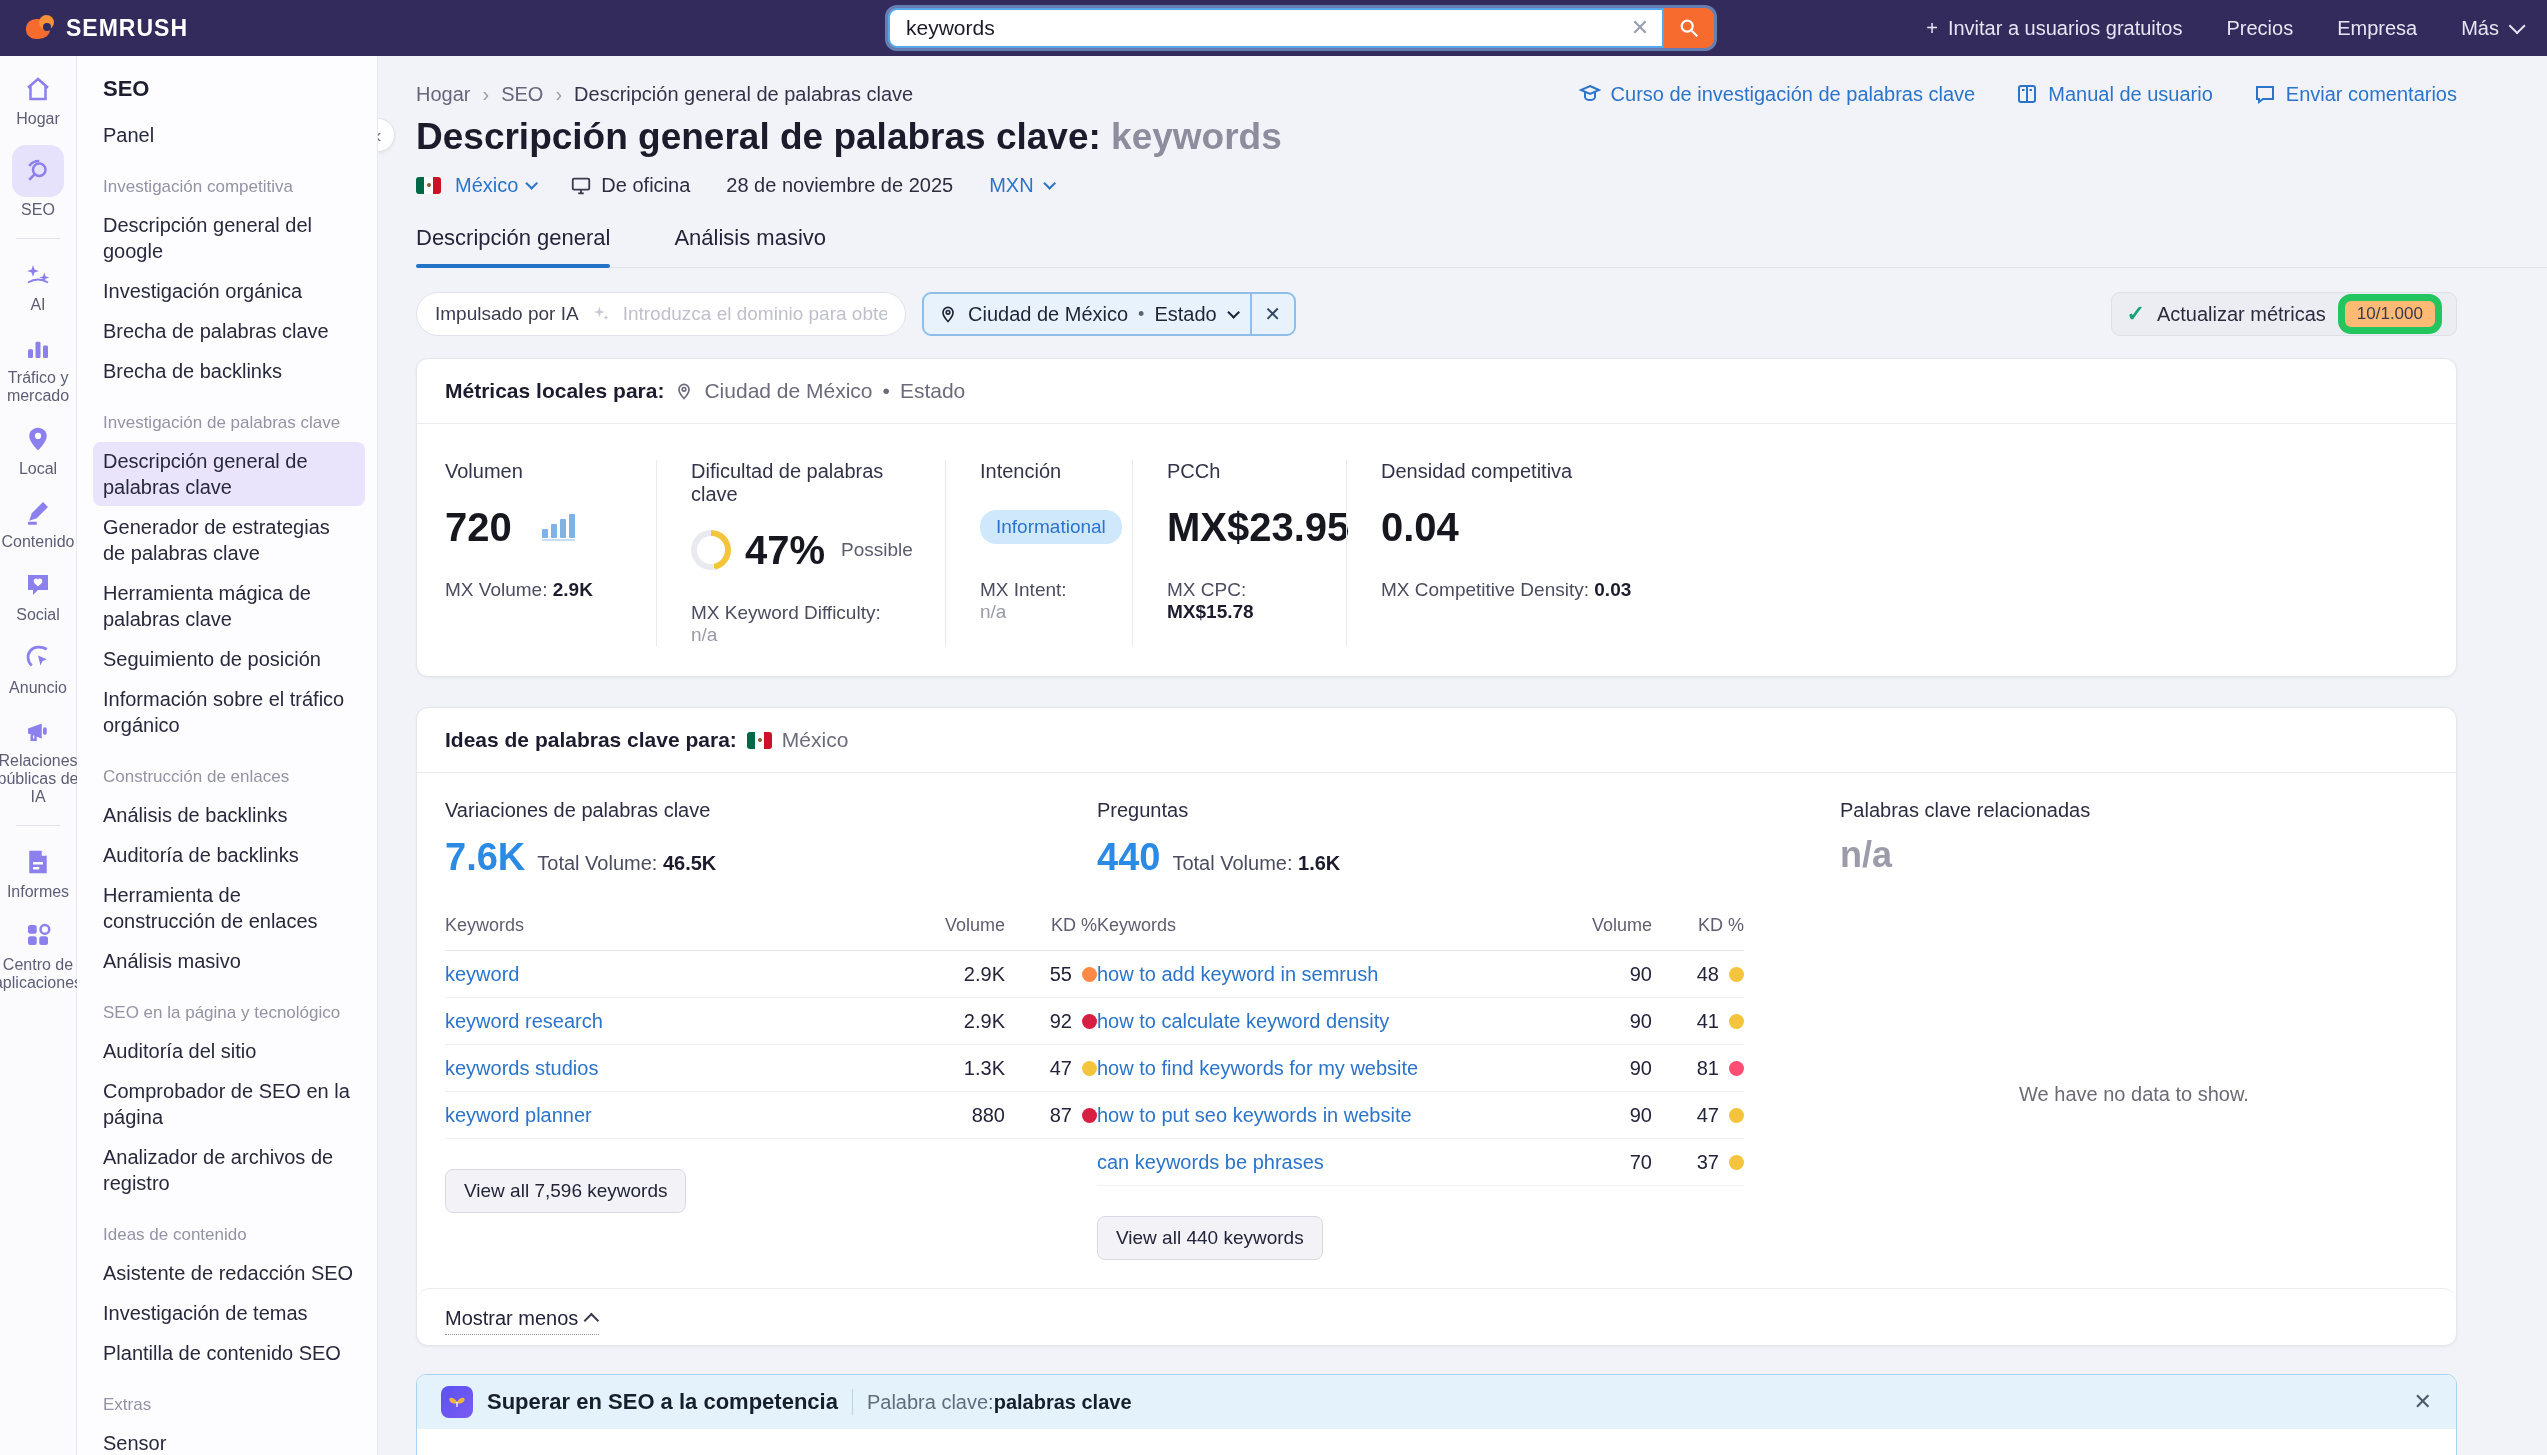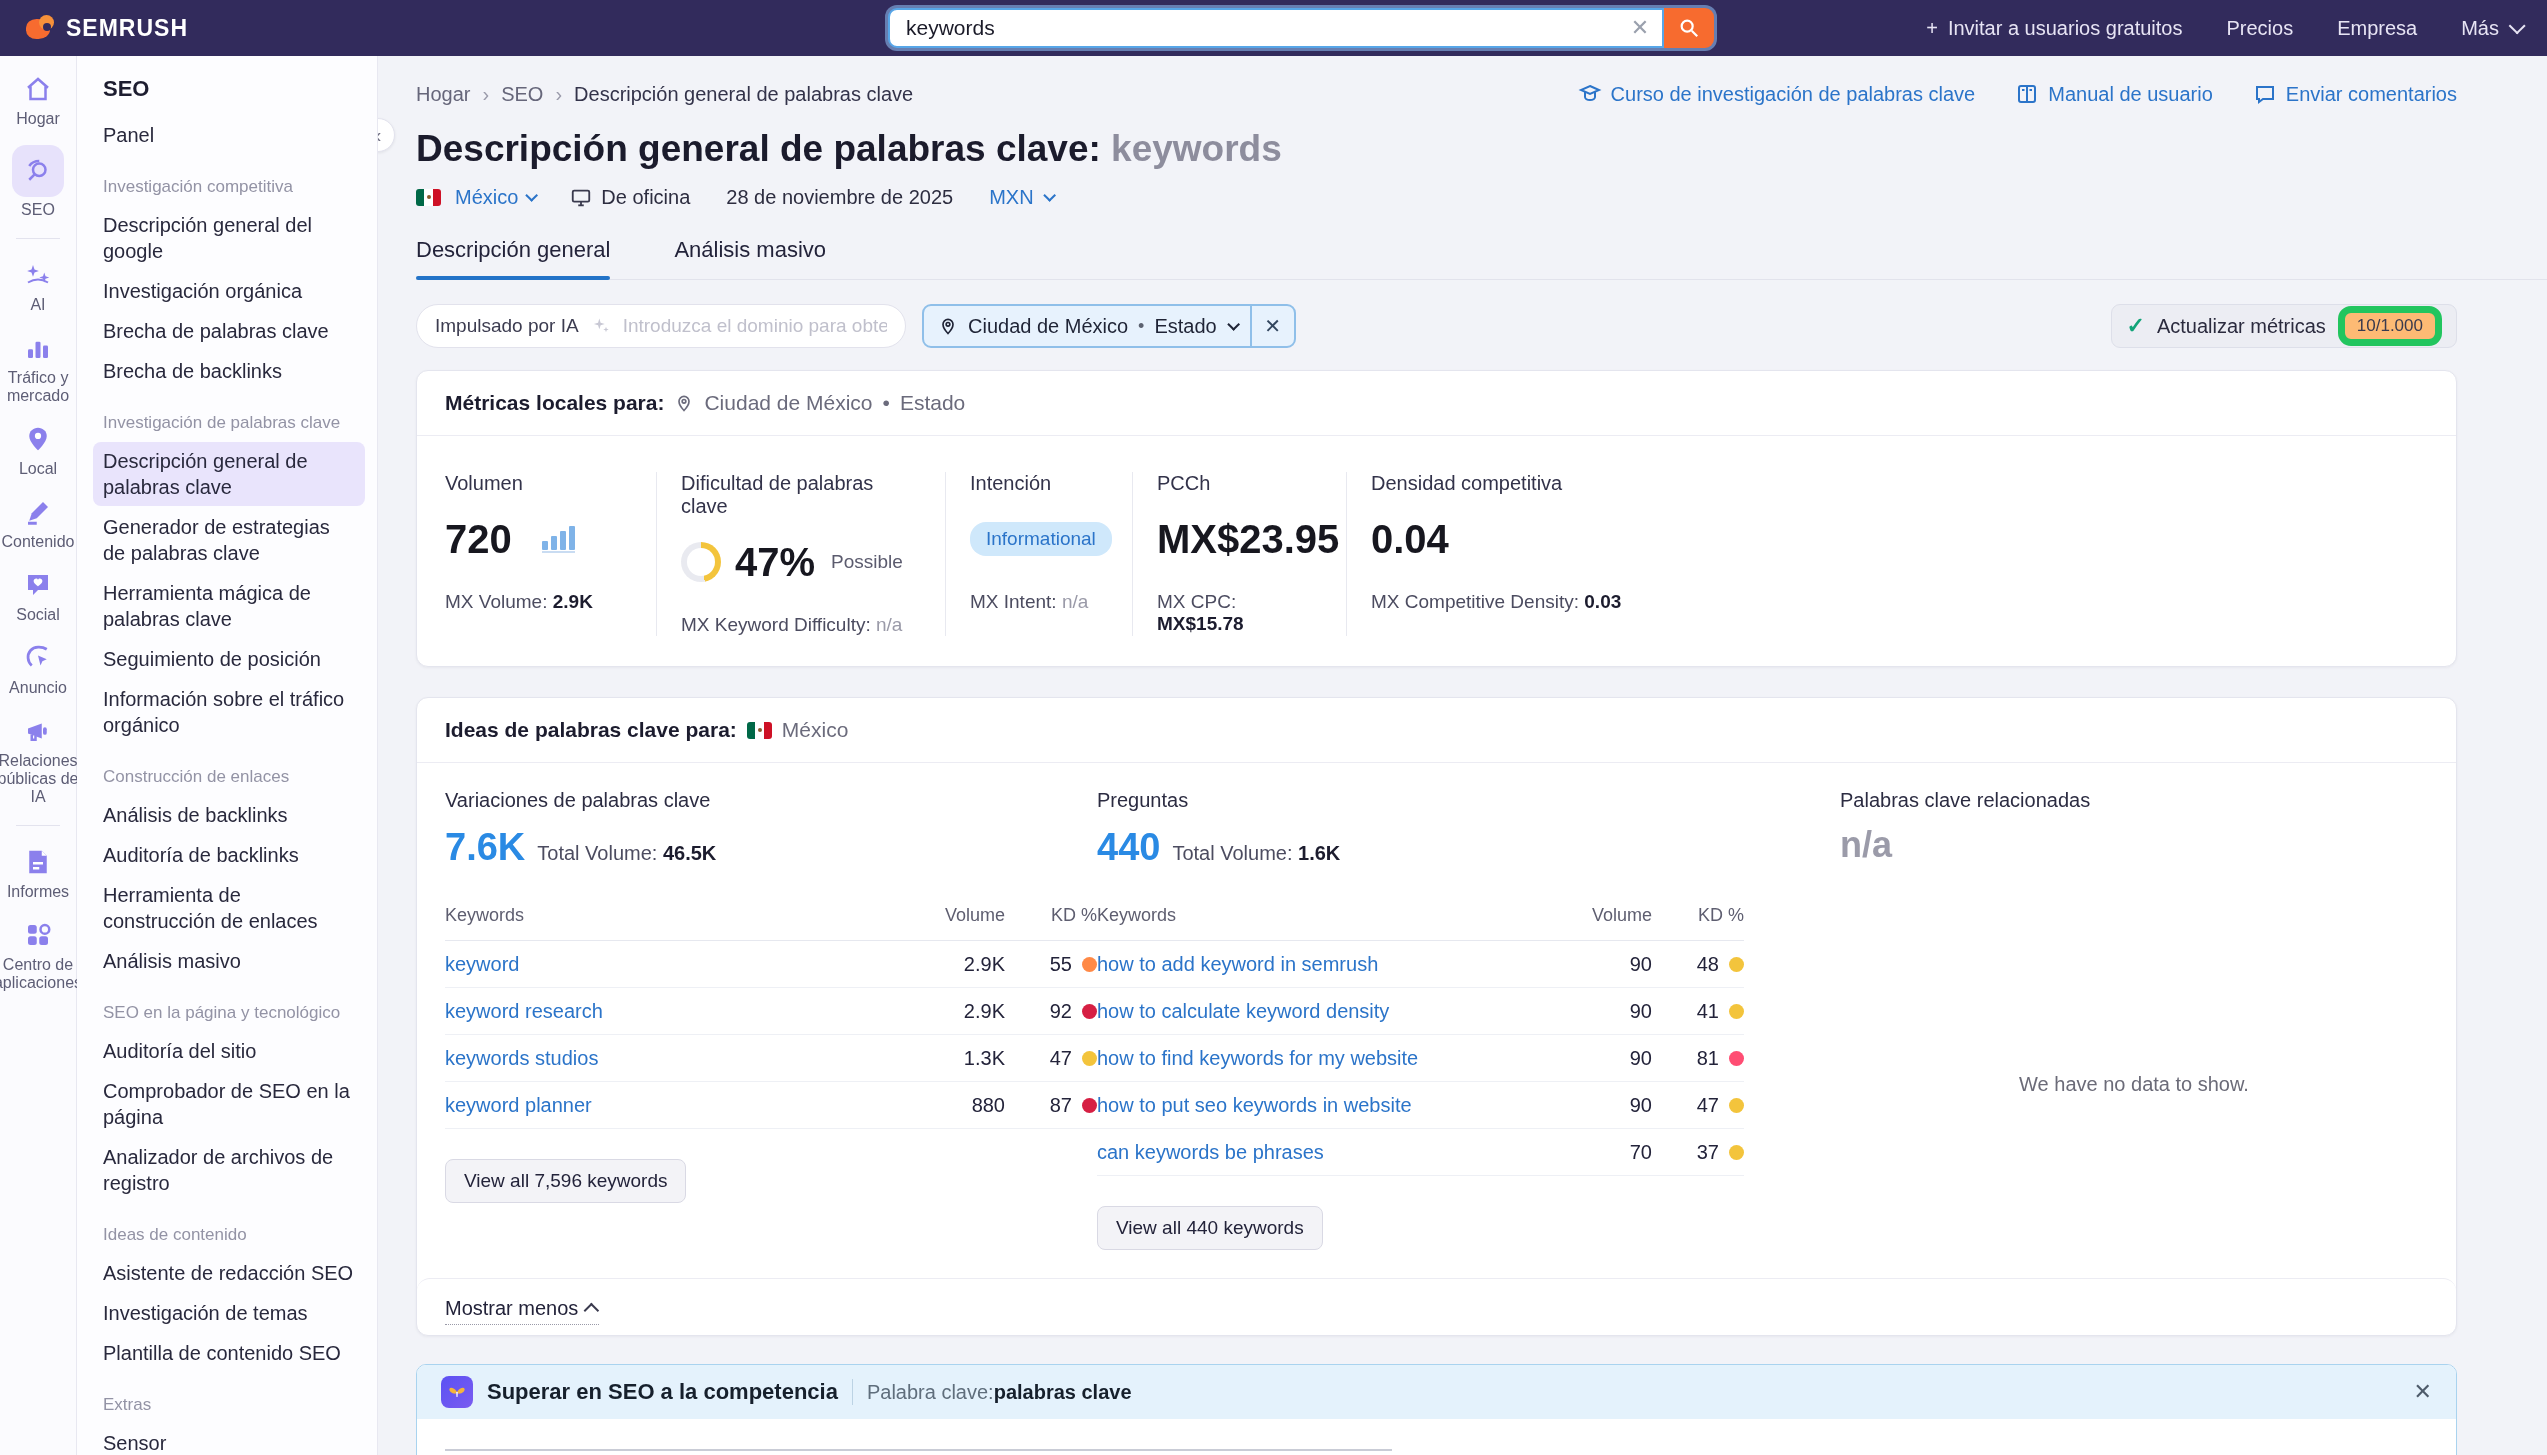--- a/index.html
+++ b/index.html
@@ -50,21 +50,21 @@
 
   .crumb-row { margin-top:26px; display:flex; align-items:center; }
   .crumbs { display:flex; align-items:center; gap:12px; font-size:20px; color:#66667a; }
   .crumbs .sep { color:#9a9aaa; }
   .crumbs .crumb { cursor:pointer; }
   .crumbs .crumb.current { color:#33334a; }
   .hdr-links { margin-left:auto; display:flex; align-items:center; gap:40px; font-size:20px; color:#2b74c9; }
   .hdr-link { display:flex; align-items:center; gap:9px; cursor:pointer; }
   .hdr-link svg { width:24px; height:24px; stroke:#2b74c9; fill:none; stroke-width:2; }
 
-  .page-title { margin-top:22px; font-size:37px; font-weight:bold; color:#1b1b2c; }
+  .page-title { margin-top:10px; font-size:37px; font-weight:bold; color:#1b1b2c; }
   .page-title .kw { color:#8d8d9d; font-weight:bold; }
 
   .meta-row { margin-top:16px; display:flex; align-items:center; gap:14px; font-size:20px; color:#2d2d40; }
   .flag { width:25px; height:17px; border-radius:3px; overflow:hidden; display:inline-block; background:linear-gradient(90deg,#006847 0 33%,#ffffff 33% 66%,#ce1126 66% 100%); position:relative; flex-shrink:0; }
   .flag:after { content:""; position:absolute; left:11px; top:6px; width:4px; height:4px; background:#8a5a2b; border-radius:50%; }
   .meta-link { color:#2b74c9; display:flex; align-items:center; gap:7px; cursor:pointer; }
   .meta-link .chev { border-color:#2b74c9; width:9px; height:9px; }
   .meta-item { display:flex; align-items:center; gap:9px; margin-left:22px; }
   .meta-item svg { width:22px; height:22px; stroke:#3a3a4e; fill:none; stroke-width:2; }
 
@@ -90,21 +90,21 @@
   
   .card { background:#fff; border:1px solid #e4e5ee; border-radius:12px; box-shadow:0 1px 3px rgba(25,25,60,.05); }
   .card-head { padding:20px 28px; border-bottom:1px solid #ececf3; display:flex; align-items:center; gap:10px; font-size:21px; }
   .card-head .bold { font-weight:bold; color:#1c1c2e; }
   .card-head .gray { color:#6b6b7c; }
   .card-head svg { width:20px; height:20px; stroke:#6b6b7c; fill:none; stroke-width:2; }
 
   .metrics-card { margin-top:22px; }
   .metrics-body { display:flex; padding:36px 28px 30px 28px; }
   .mcol { padding-right:34px; }
-  .mcol + .mcol { border-left:1px solid #e8e9f0; padding-left:24px; }
+  .mcol + .mcol { border-left:1px solid #e8e9f0; padding-left:34px; }
   .m-label { font-size:20px; color:#33334a; }
   .m-value-row { margin-top:18px; display:flex; align-items:center; gap:14px; min-height:52px; }
   .m-value { font-size:40px; font-weight:bold; color:#17171f; }
   .m-sub { margin-top:26px; font-size:19px; color:#4c4c60; }
   .m-sub b { color:#1c1c2e; }
   .m-sub .na { color:#9a9aa8; }
   .vol-bars { display:flex; align-items:flex-end; gap:3px; border-bottom:2px solid #c9dcf2; padding-bottom:1px; margin-left:16px; }
   .vol-bars i { display:block; width:6px; background:#7fb3e8; border-radius:1px; }
   .gauge { width:40px; height:40px; border-radius:50%; background:conic-gradient(#f3c43c 0 169deg,#e9eaf0 169deg 360deg); position:relative; flex-shrink:0; }
   .gauge:after { content:""; position:absolute; inset:6px; background:#fff; border-radius:50%; }

